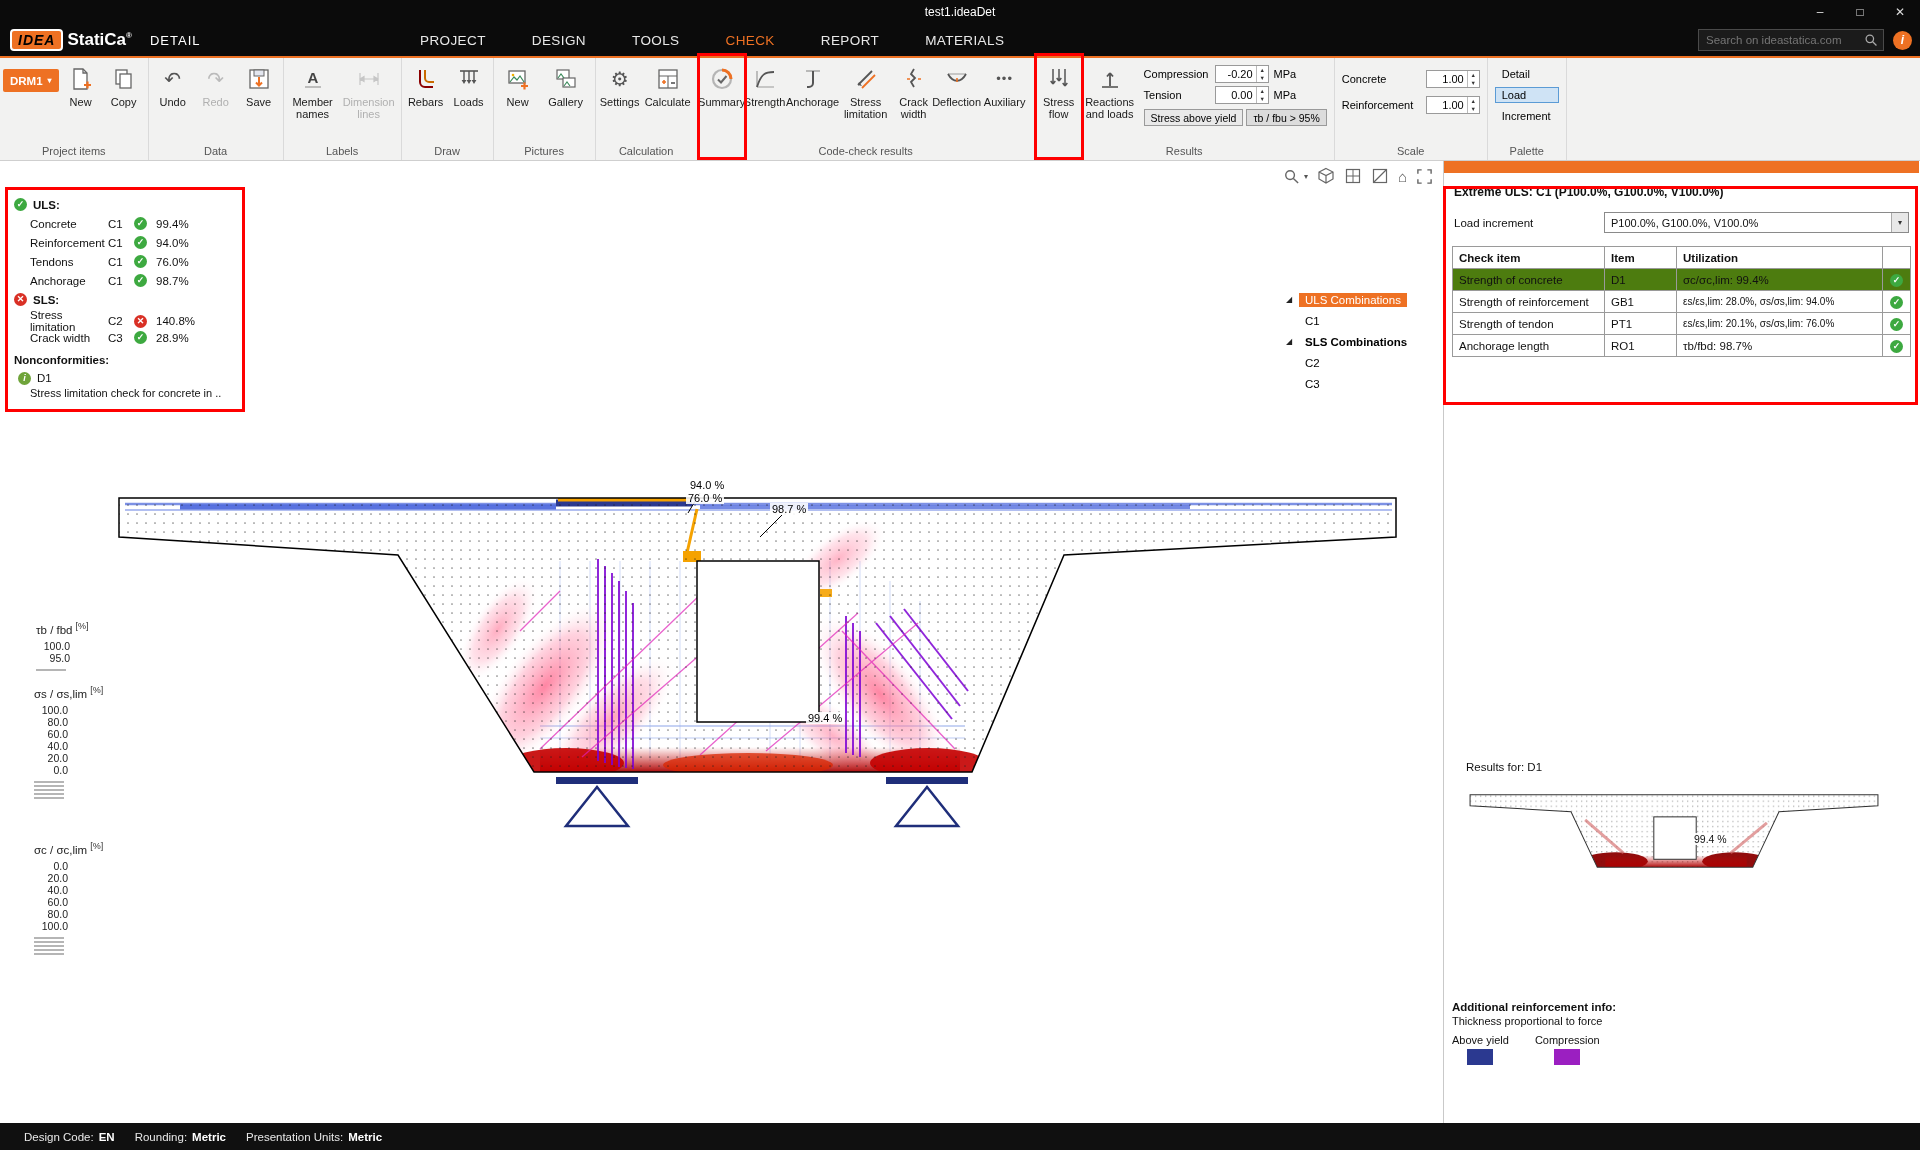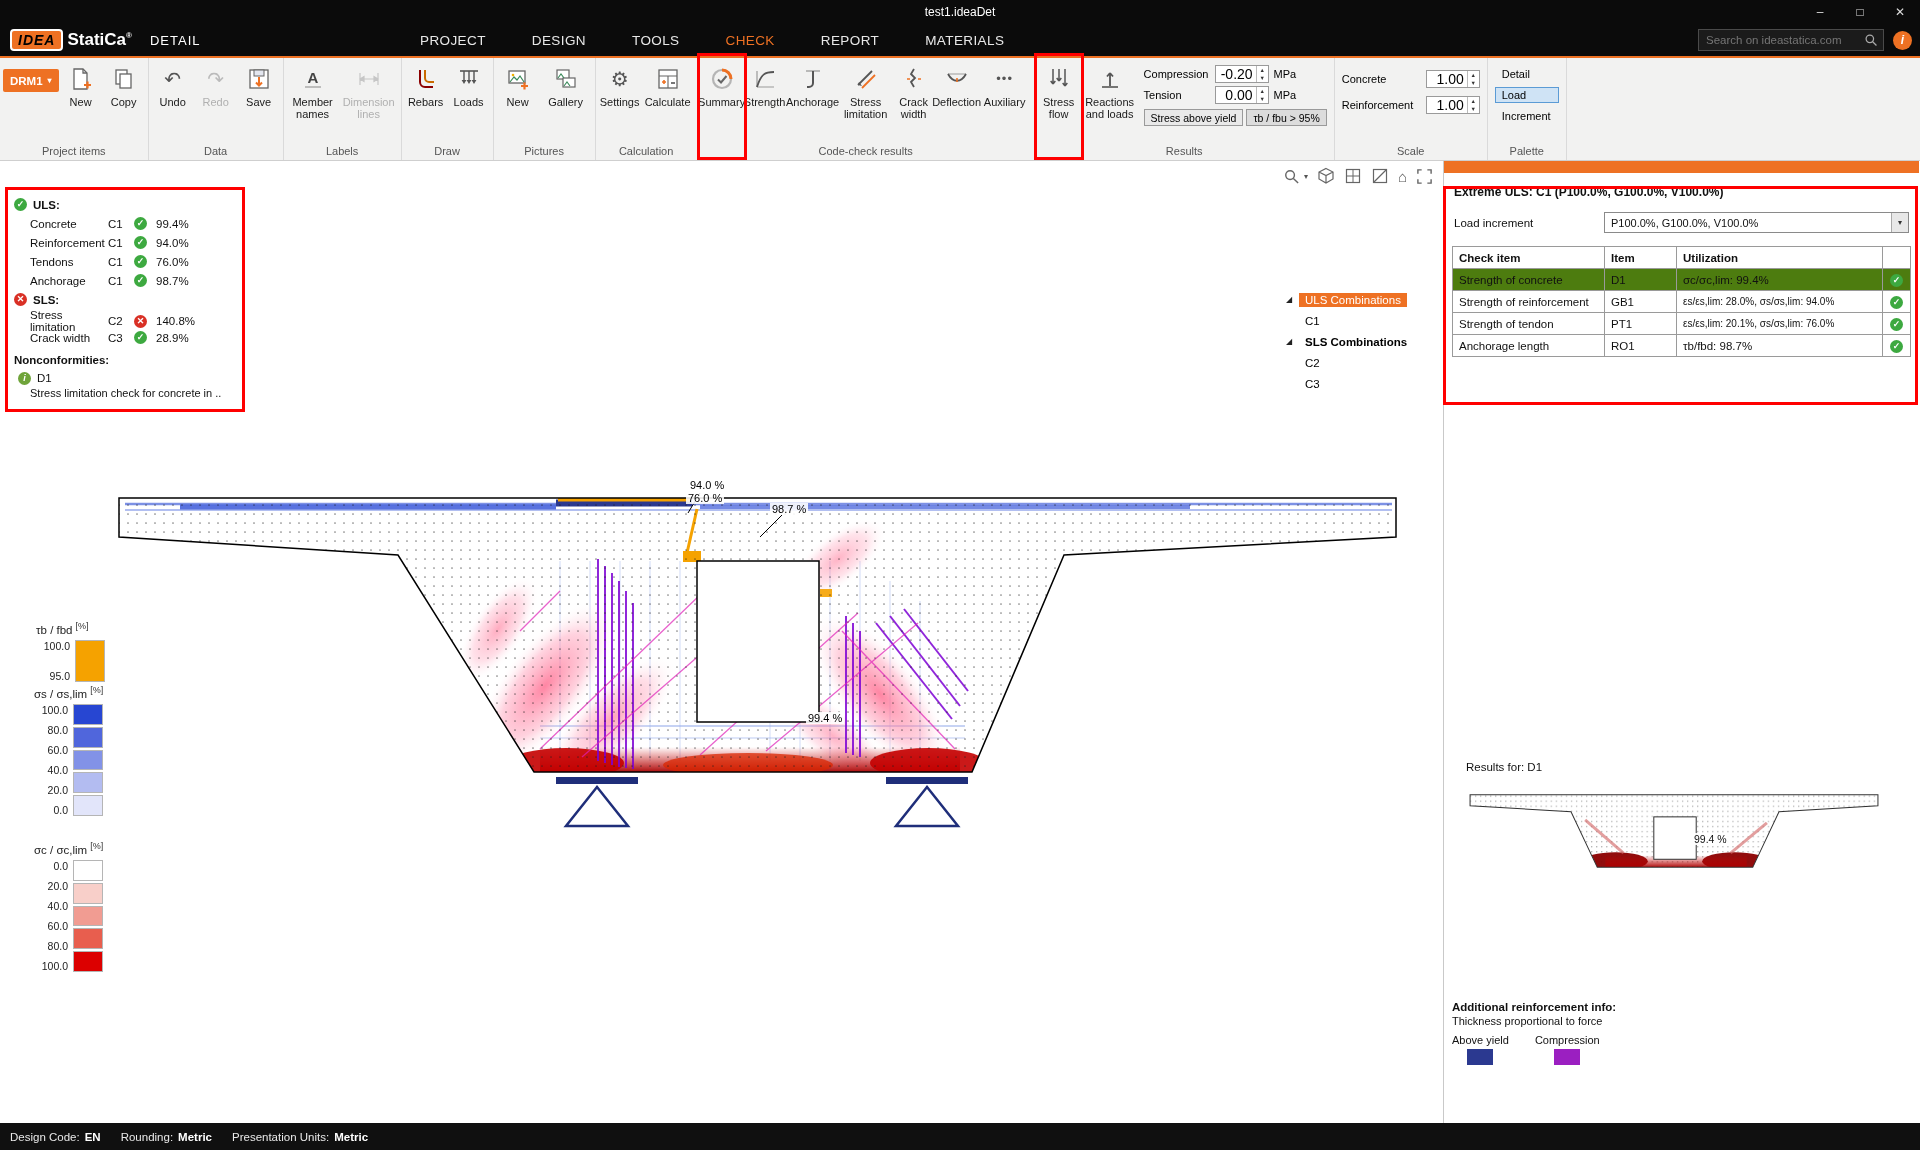--- a/index.html
+++ b/index.html
@@ -40,21 +40,21 @@
   .glyph-icon{font-size:20px;color:#555;line-height:1;}
   .glyph-icon.dim{color:#bbb;}
   .drm1{margin-top:9px;background:var(--orange);color:#fff;font-size:11.5px;font-weight:bold;height:23px;display:flex;align-items:center;gap:5px;padding:0 7px;border-radius:2px;align-self:flex-start;}
   .drm1 .caret{font-size:8px;}
   .annotated{position:relative;}
   .annotated::after{content:"";position:absolute;left:-4px;right:-4px;top:-7px;bottom:-16px;border:3px solid var(--anno);pointer-events:none;z-index:40;}
   .res-controls{display:flex;flex-direction:column;padding:5px 4px 0;gap:3px;font-size:11px;}
   .res-row{display:flex;align-items:center;gap:5px;height:18px;}
   .res-row .rl{width:66px;}
   .spin{display:flex;border:1px solid #9a9a9a;background:#fff;height:18px;align-items:center;}
-  .spin .sval{width:40px;text-align:right;padding-right:3px;font-size:14px;}
+  .spin .sval{width:40px;text-align:right;padding-right:3px;font-size:11px;}
   .spin .arrows{width:12px;height:100%;display:flex;flex-direction:column;border-left:1px solid #bbb;font-size:5.5px;line-height:8px;color:#333;align-items:center;justify-content:center;}
   .res-btns{display:flex;gap:3px;margin-top:2px;}
   .pillbtn{border:1px solid #9a9a9a;background:#e9e9e9;font-size:10.5px;padding:1px 6px;height:17px;display:flex;align-items:center;white-space:nowrap;}
   .pillbtn.dark{background:#dcdcdc;}
   .scale-grid{display:flex;flex-direction:column;gap:8px;padding:10px 4px 0;font-size:11px;}
   .scale-row{display:flex;align-items:center;gap:6px;height:18px;}
   .scale-row .rl{width:78px;}
   .palette-col{display:flex;flex-direction:column;gap:5px;padding:6px 4px 0;font-size:11px;width:72px;}
   .palette-btn{border:1px solid transparent;padding:1px 6px;text-align:left;}
   .palette-btn.active{background:#cfe3f5;border-color:#5b9bd5;}
@@ -78,21 +78,21 @@
   .sp-noncon-text{padding-left:16px;white-space:nowrap;overflow:hidden;text-overflow:ellipsis;width:212px;font-size:11px;height:16px;}
   .badge{width:13px;height:13px;min-width:13px;border-radius:50%;display:inline-flex;align-items:center;justify-content:center;color:#fff;font-size:9px;font-weight:bold;line-height:1;}
   .badge.ok{background:var(--ok);}
   .badge.fail{background:var(--fail);}
   .badge.info{background:#6FA43A;font-style:italic;}
 
   
   .legend{position:absolute;font-size:11px;color:#222;}
   .legend .lt{margin-bottom:4px;font-size:11.5px;}
   .legend .unit{font-size:9px;vertical-align:5px;margin-left:3px;color:#333;}
-  .legend-body{display:flex;gap:5px;}
+  .legend-body{display:flex;gap:5px;flex-direction:column;}
   .lg-labels{display:flex;flex-direction:column;justify-content:space-between;text-align:right;width:34px;font-size:10.5px;}
   .lg-cells{display:flex;flex-direction:column;width:30px;gap:2px;}
   .lg-cell{flex:1;border:1px solid #b5b5b5;}
 
   
   .combo-tree{position:absolute;left:1284px;top:128px;font-size:11.5px;width:156px;z-index:10;}
   .tree-item{display:flex;align-items:center;height:21px;gap:5px;}
   .tree-exp{font-size:8px;color:#222;width:10px;text-align:center;}
   .tree-label{padding:1px 6px;white-space:nowrap;}
   .tree-label.selected{background:var(--orange);color:#fff;}
@@ -120,21 +120,21 @@
   .rp-add .t1{font-weight:bold;font-size:11.5px;}
   .rp-add .t2{margin-top:2px;}
   .swatch-cols{display:flex;gap:26px;margin-top:7px;}
   .swatch-col{display:flex;flex-direction:column;align-items:center;gap:3px;}
   .swatch{width:26px;height:16px;}
 
   
   .anno-right{position:absolute;left:1443px;top:186px;width:475px;height:219px;border:3px solid var(--anno);pointer-events:none;z-index:50;}
 
   
-  .statusbar{height:28px;background:#101010;color:#e8e8e8;display:flex;align-items:center;gap:20px;padding-left:10px;font-size:11.5px;}
+  .statusbar{height:28px;background:#101010;color:#e8e8e8;display:flex;align-items:center;gap:20px;padding-left:24px;font-size:11.5px;}
   .sb-pair{display:flex;gap:5px;}
   .sb-pair b{color:#fff;}
 </style>
 </head>
 <body>
 
 <div class="app">
 
   <div class="titlebar">
     <span>test1.ideaDet</span>

